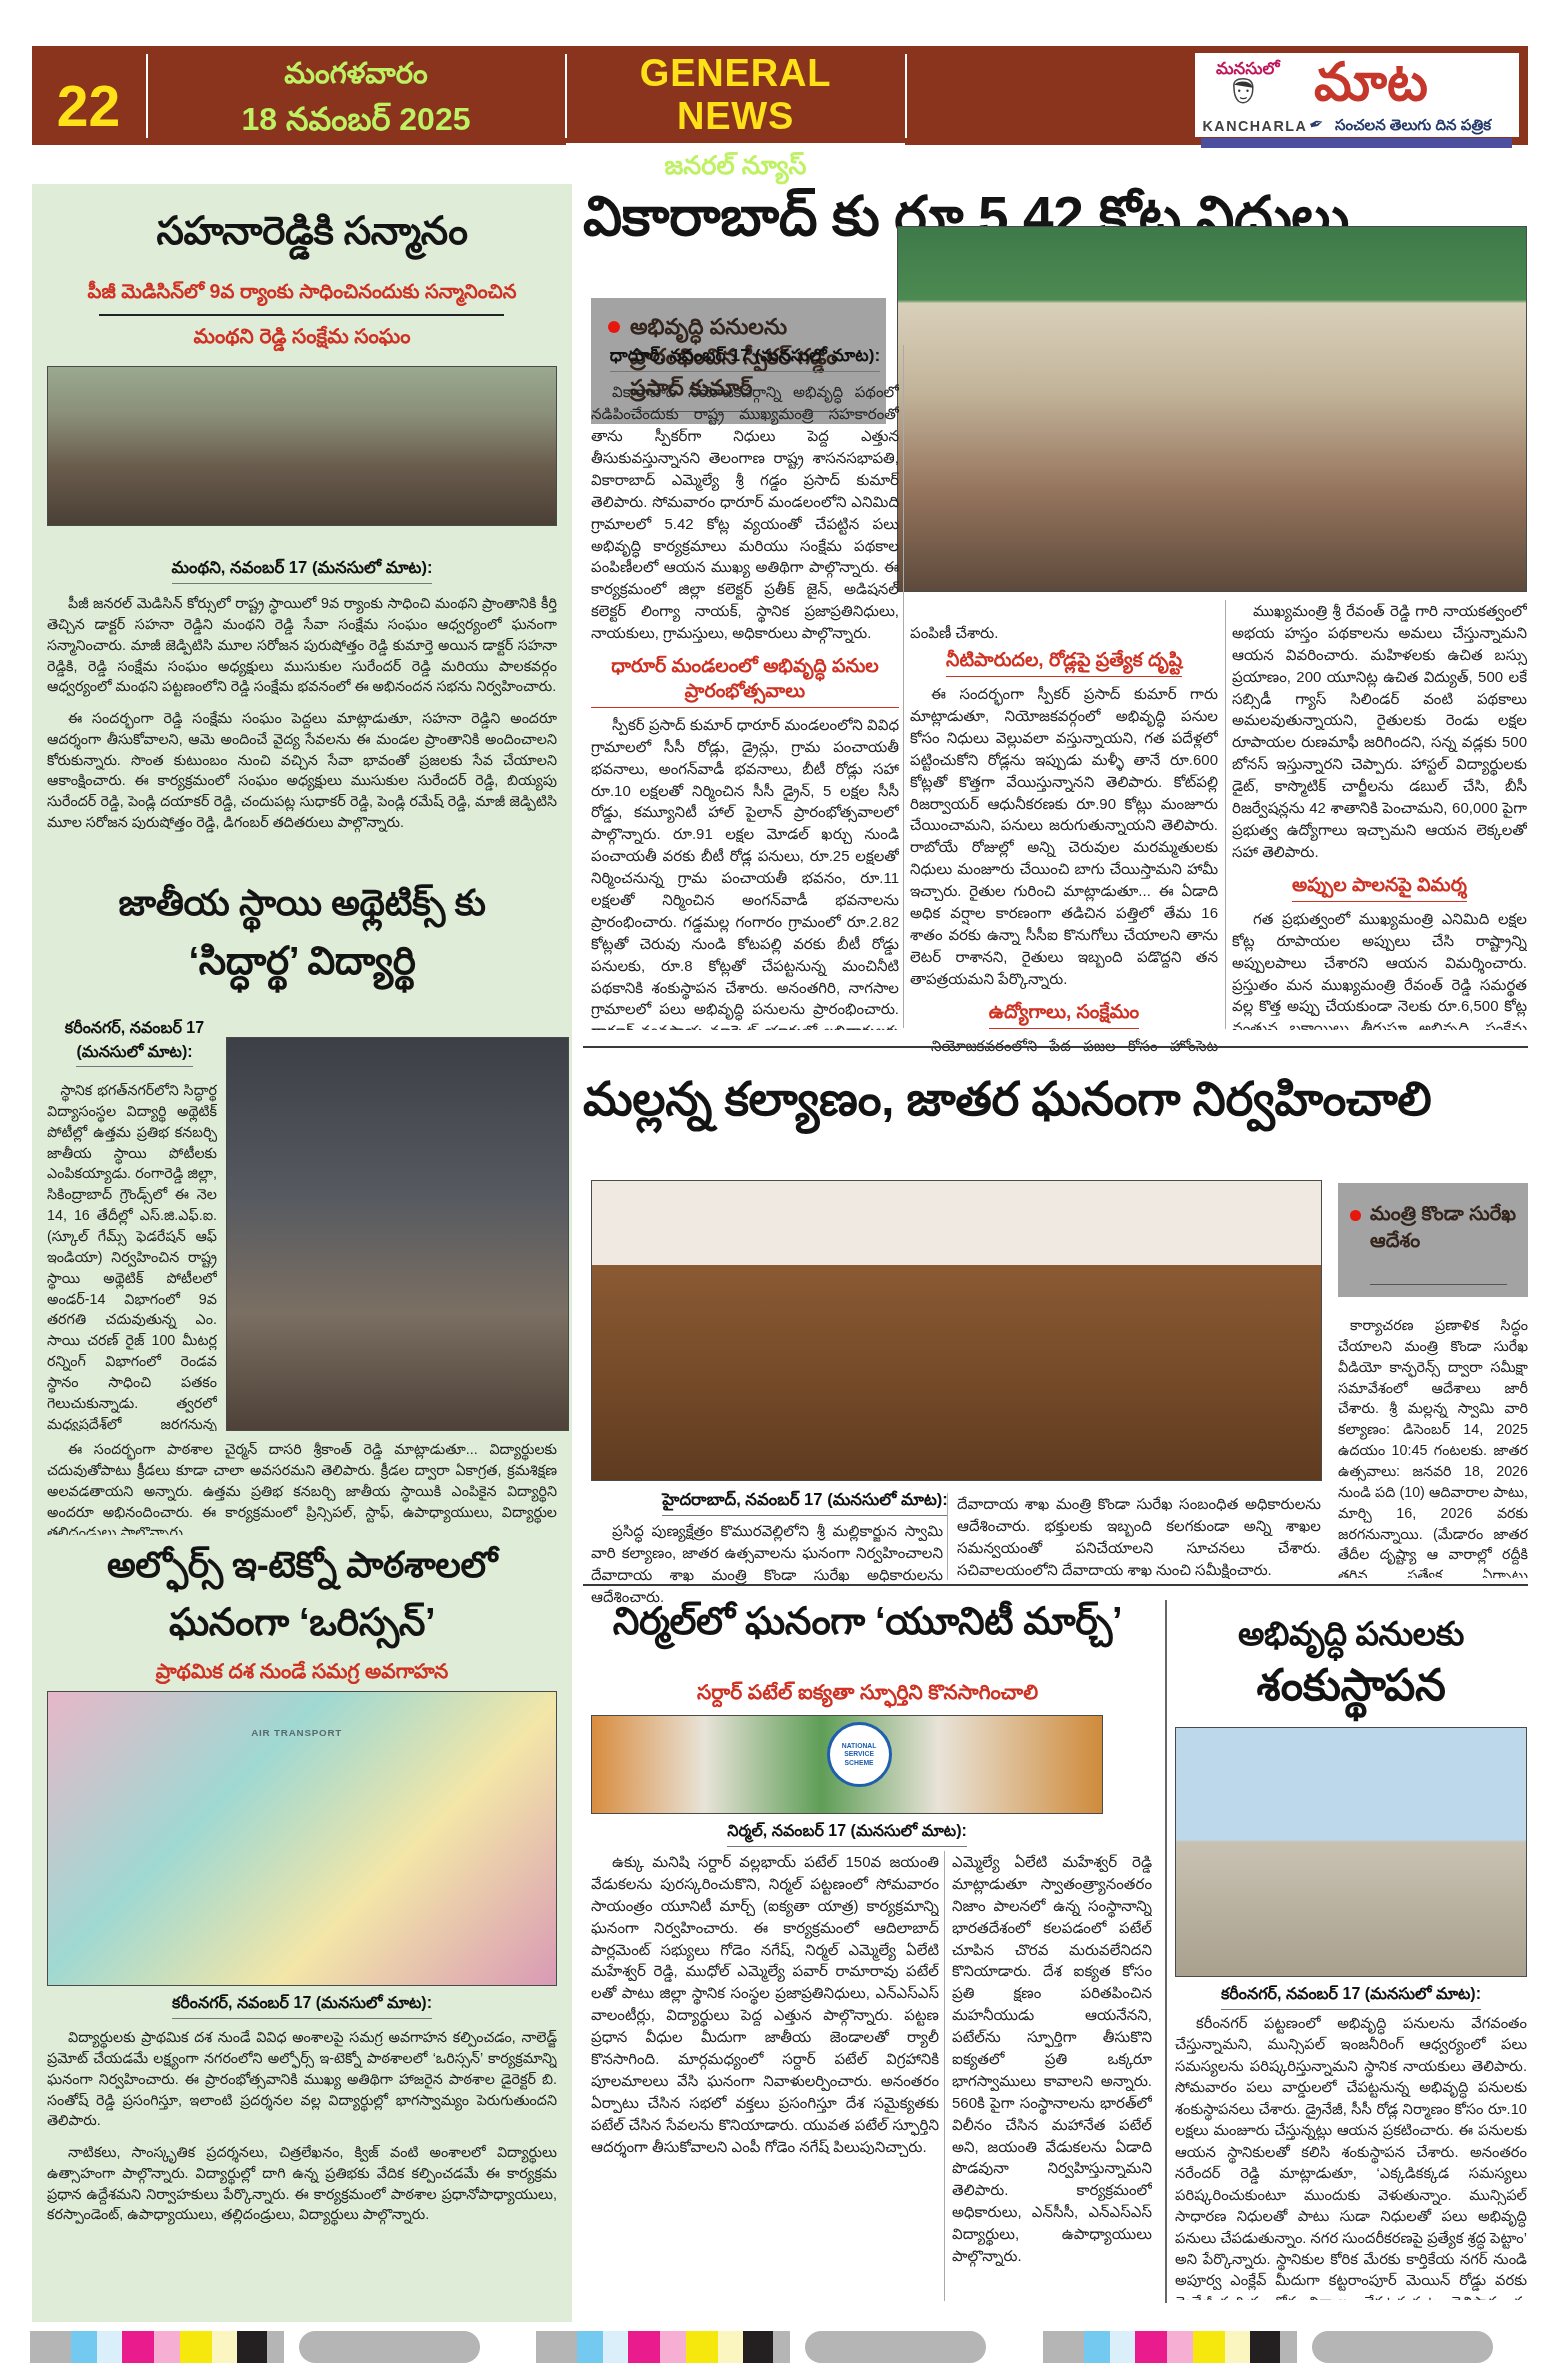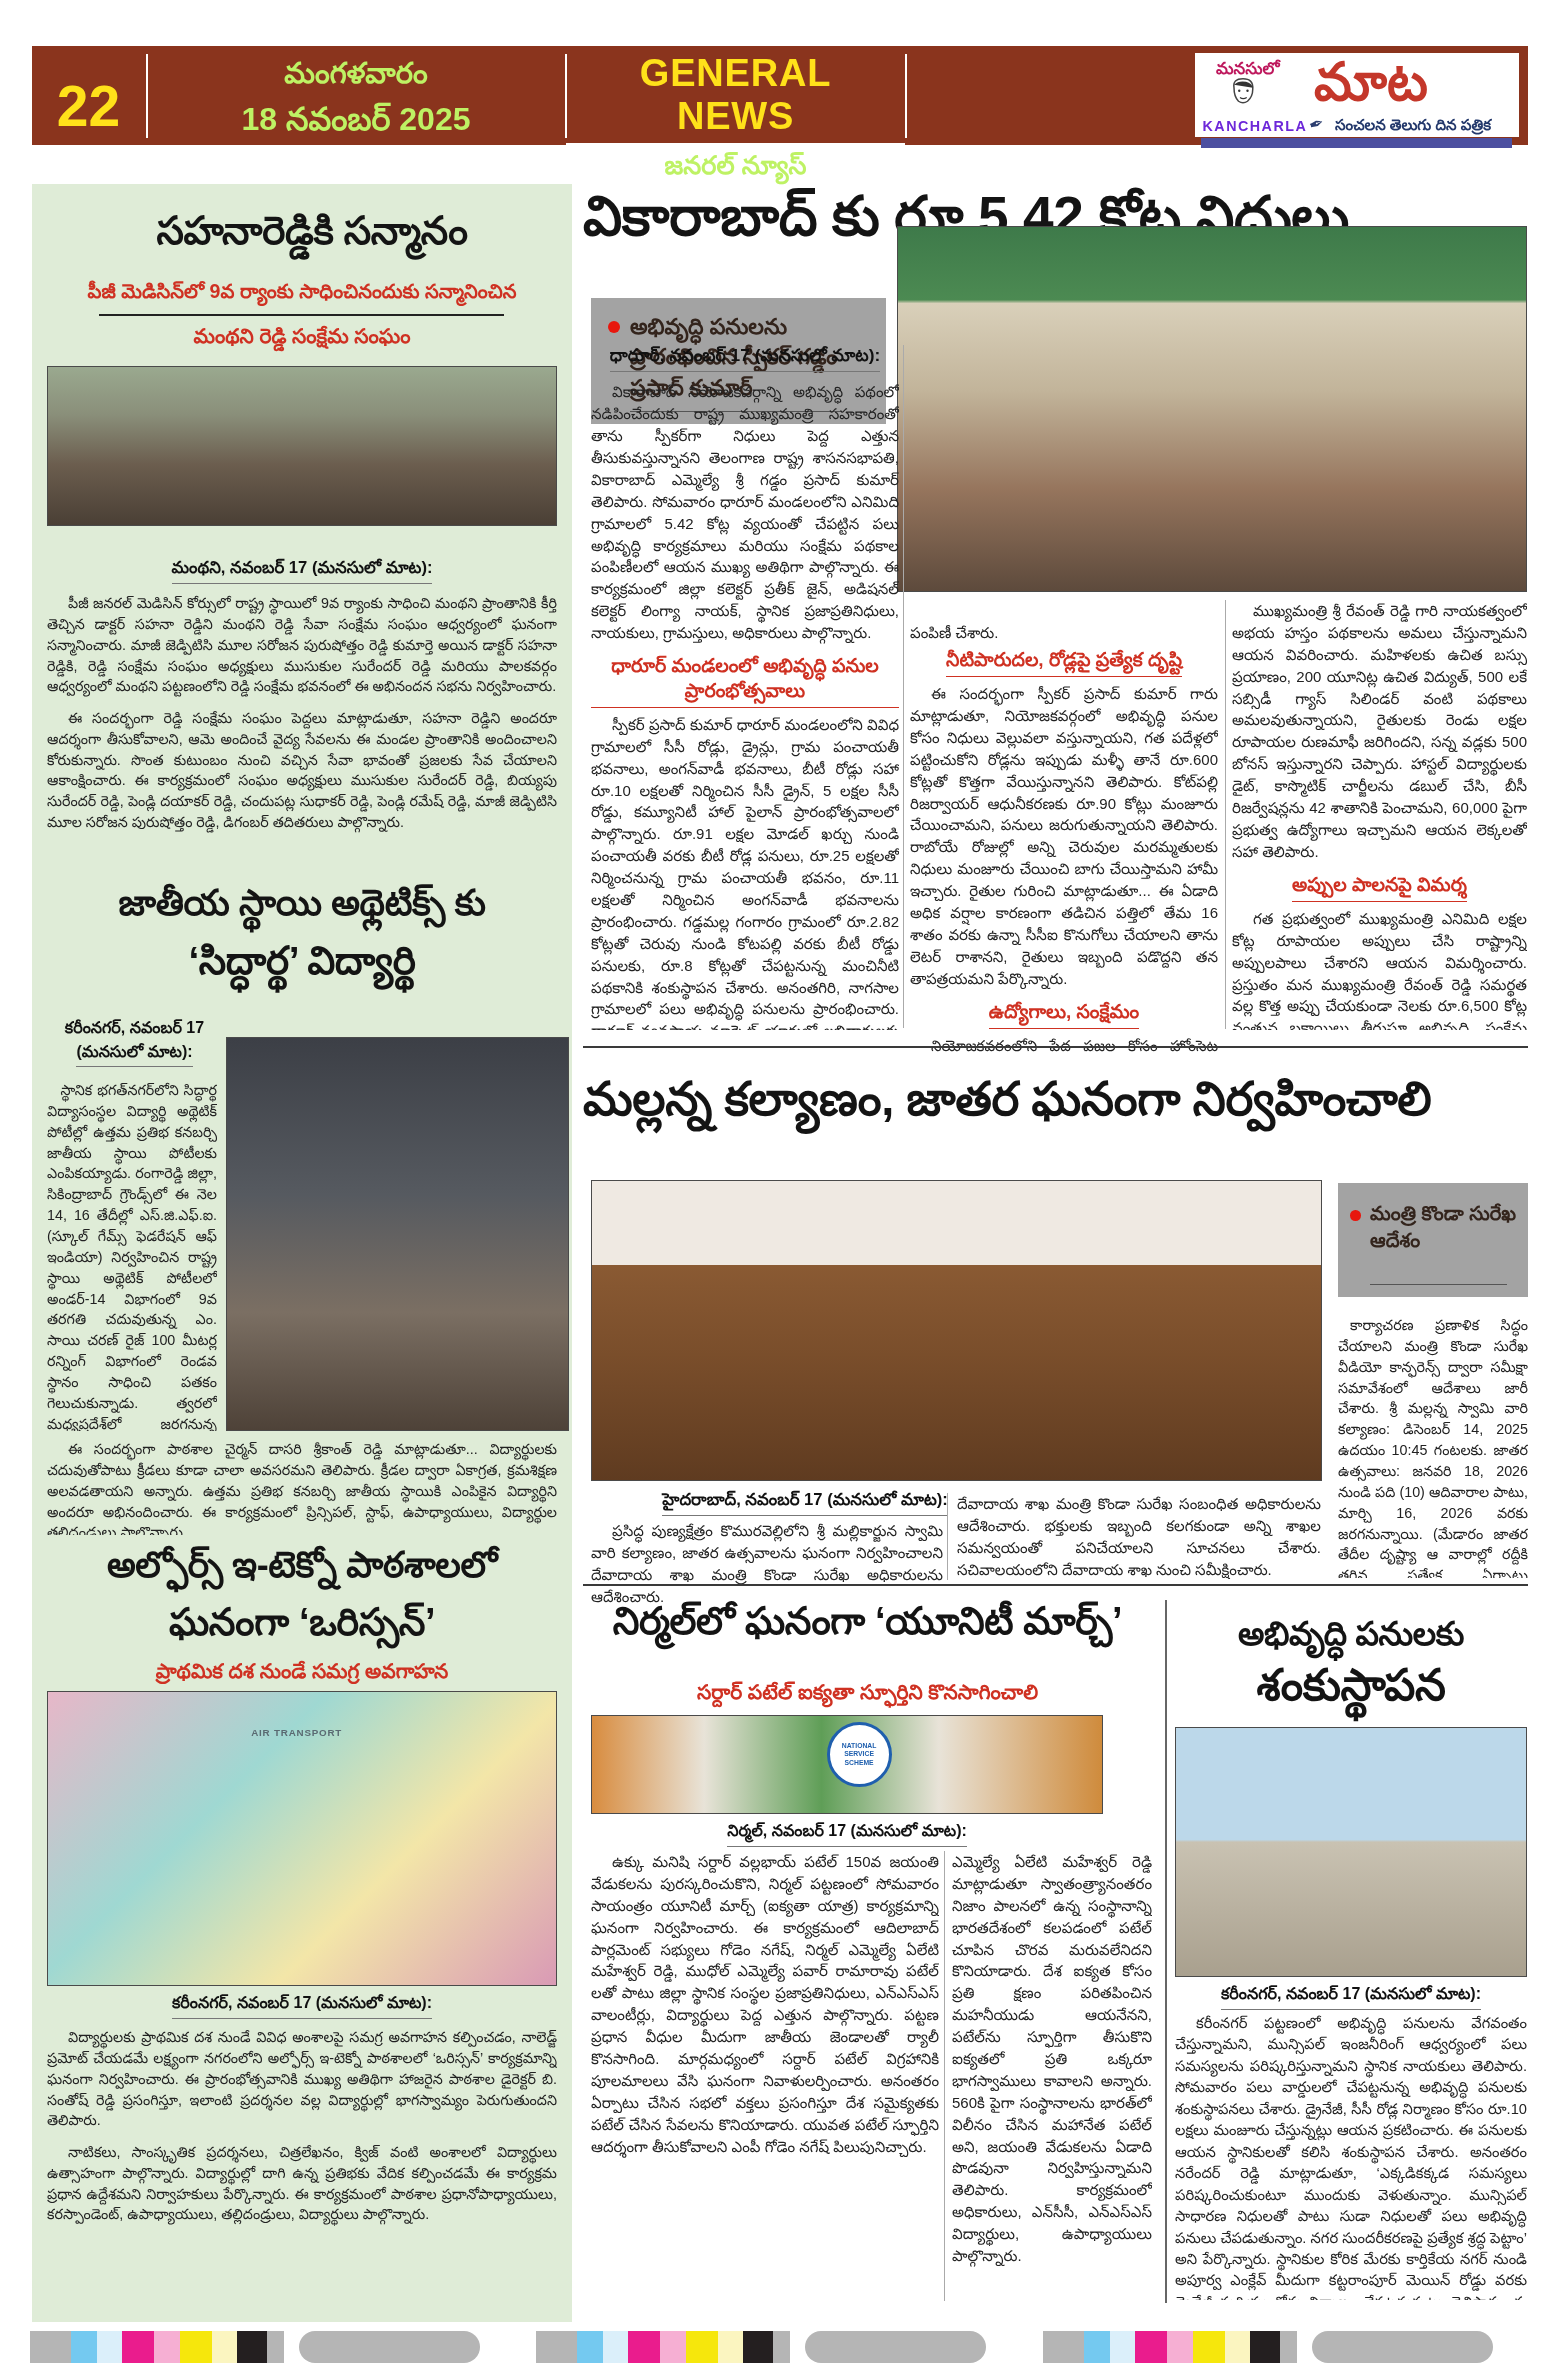--- a/index.html
+++ b/index.html
@@ -26,21 +26,21 @@
   .hrule{background:#3a3a3a;height:1.9px;}
   
   #header-bar{left:32px;top:46px;width:1496px;height:99px;background:#8a341d;}
   .hdr-num{color:#ffe11a;font-size:57px;font-weight:bold;}
   .hdr-white{color:#bef264;font-weight:bold;}
   .gen-news{color:#ffe11a;font-size:38px;font-weight:bold;letter-spacing:0.8px;
             display:inline-block;border-bottom:2.3px solid #ffffff;padding:0 10.5px 4.5px 10.5px;}
   #masthead{left:1195px;top:53px;width:324px;height:84px;background:#ffffff;}
   .mast-title{color:#c4372a;font-size:53px;font-weight:bold;line-height:1;}
   .mast-pre{color:#be185d;font-size:16.6px;font-weight:bold;}
-  .mast-brand{color:#6d28d9;font-size:14.3px;font-weight:bold;letter-spacing:1.5px;}
+  .mast-brand{color:#404040;font-size:14.3px;font-weight:bold;letter-spacing:1.5px;}
   .mast-tag{color:#23386b;font-size:15px;font-weight:bold;}
   #mast-bar{left:1201px;top:138px;width:311px;height:9.8px;background:#4c4fa0;}
   
   #left-col{left:32px;top:184px;width:540px;height:2138px;background:#dfecd7;}
   
   .ph-sanmanam{background:linear-gradient(180deg,#9aa98f 0%,#8a8f7a 30%,#6b5d4e 62%,#4a3f35 100%);}
   .ph-lead{background:linear-gradient(180deg,#3e7a4a 0%,#4c8a52 20%,#d9d0ba 21%,#c2b49a 45%,#96755d 72%,#5d4a3c 100%);}
   .ph-siddhartha{background:linear-gradient(180deg,#3c3f46 0%,#565a60 40%,#7b6f63 70%,#4e4238 100%);}
   .ph-orisson{background:linear-gradient(135deg,#e7b7c8 0%,#9fd8d2 35%,#f3e6a8 65%,#d99ab5 100%);}
   .ph-mallanna{background:linear-gradient(180deg,#efe9e2 0%,#efe9e2 28%,#8a5a33 28%,#7a4e2b 58%,#5f3b20 100%);}

